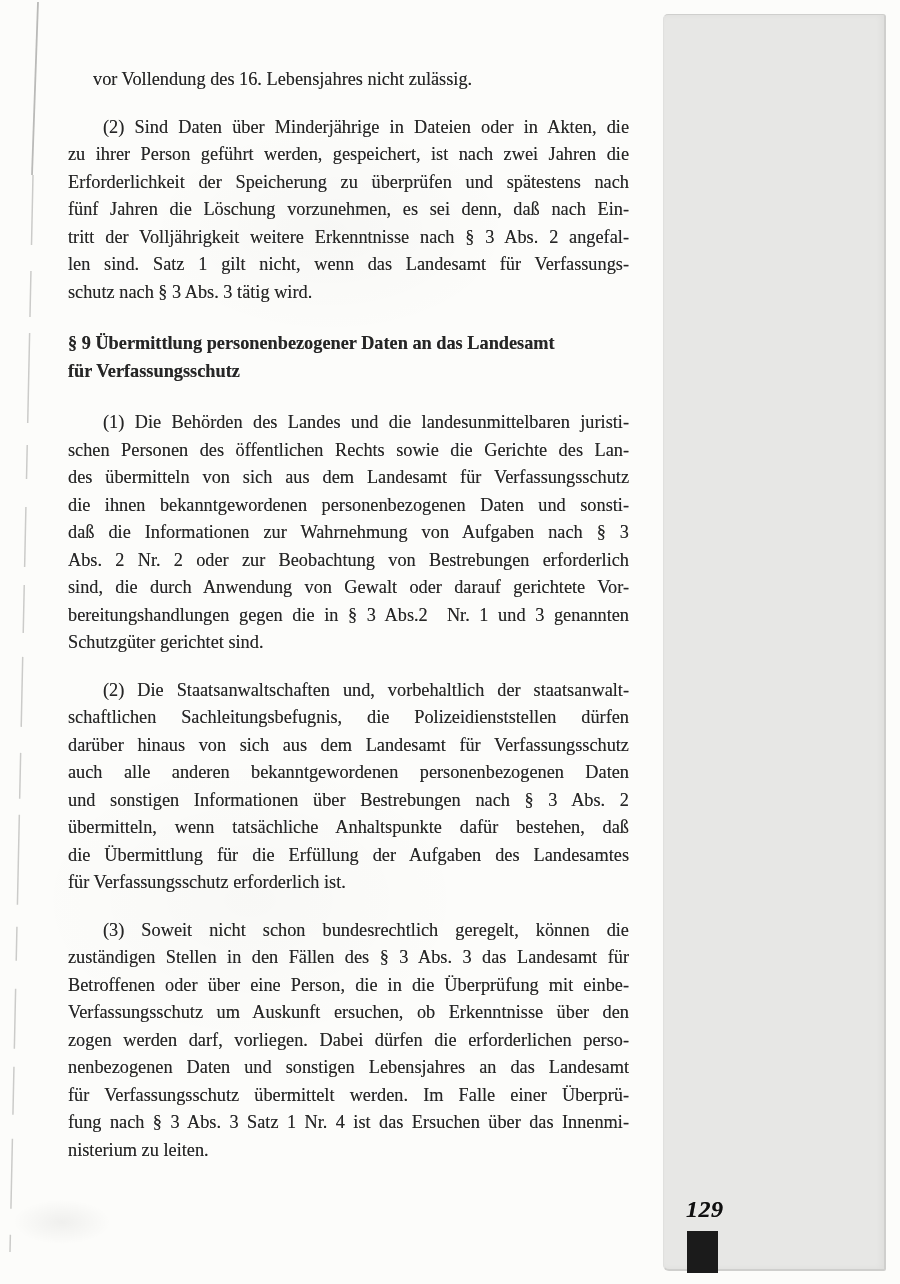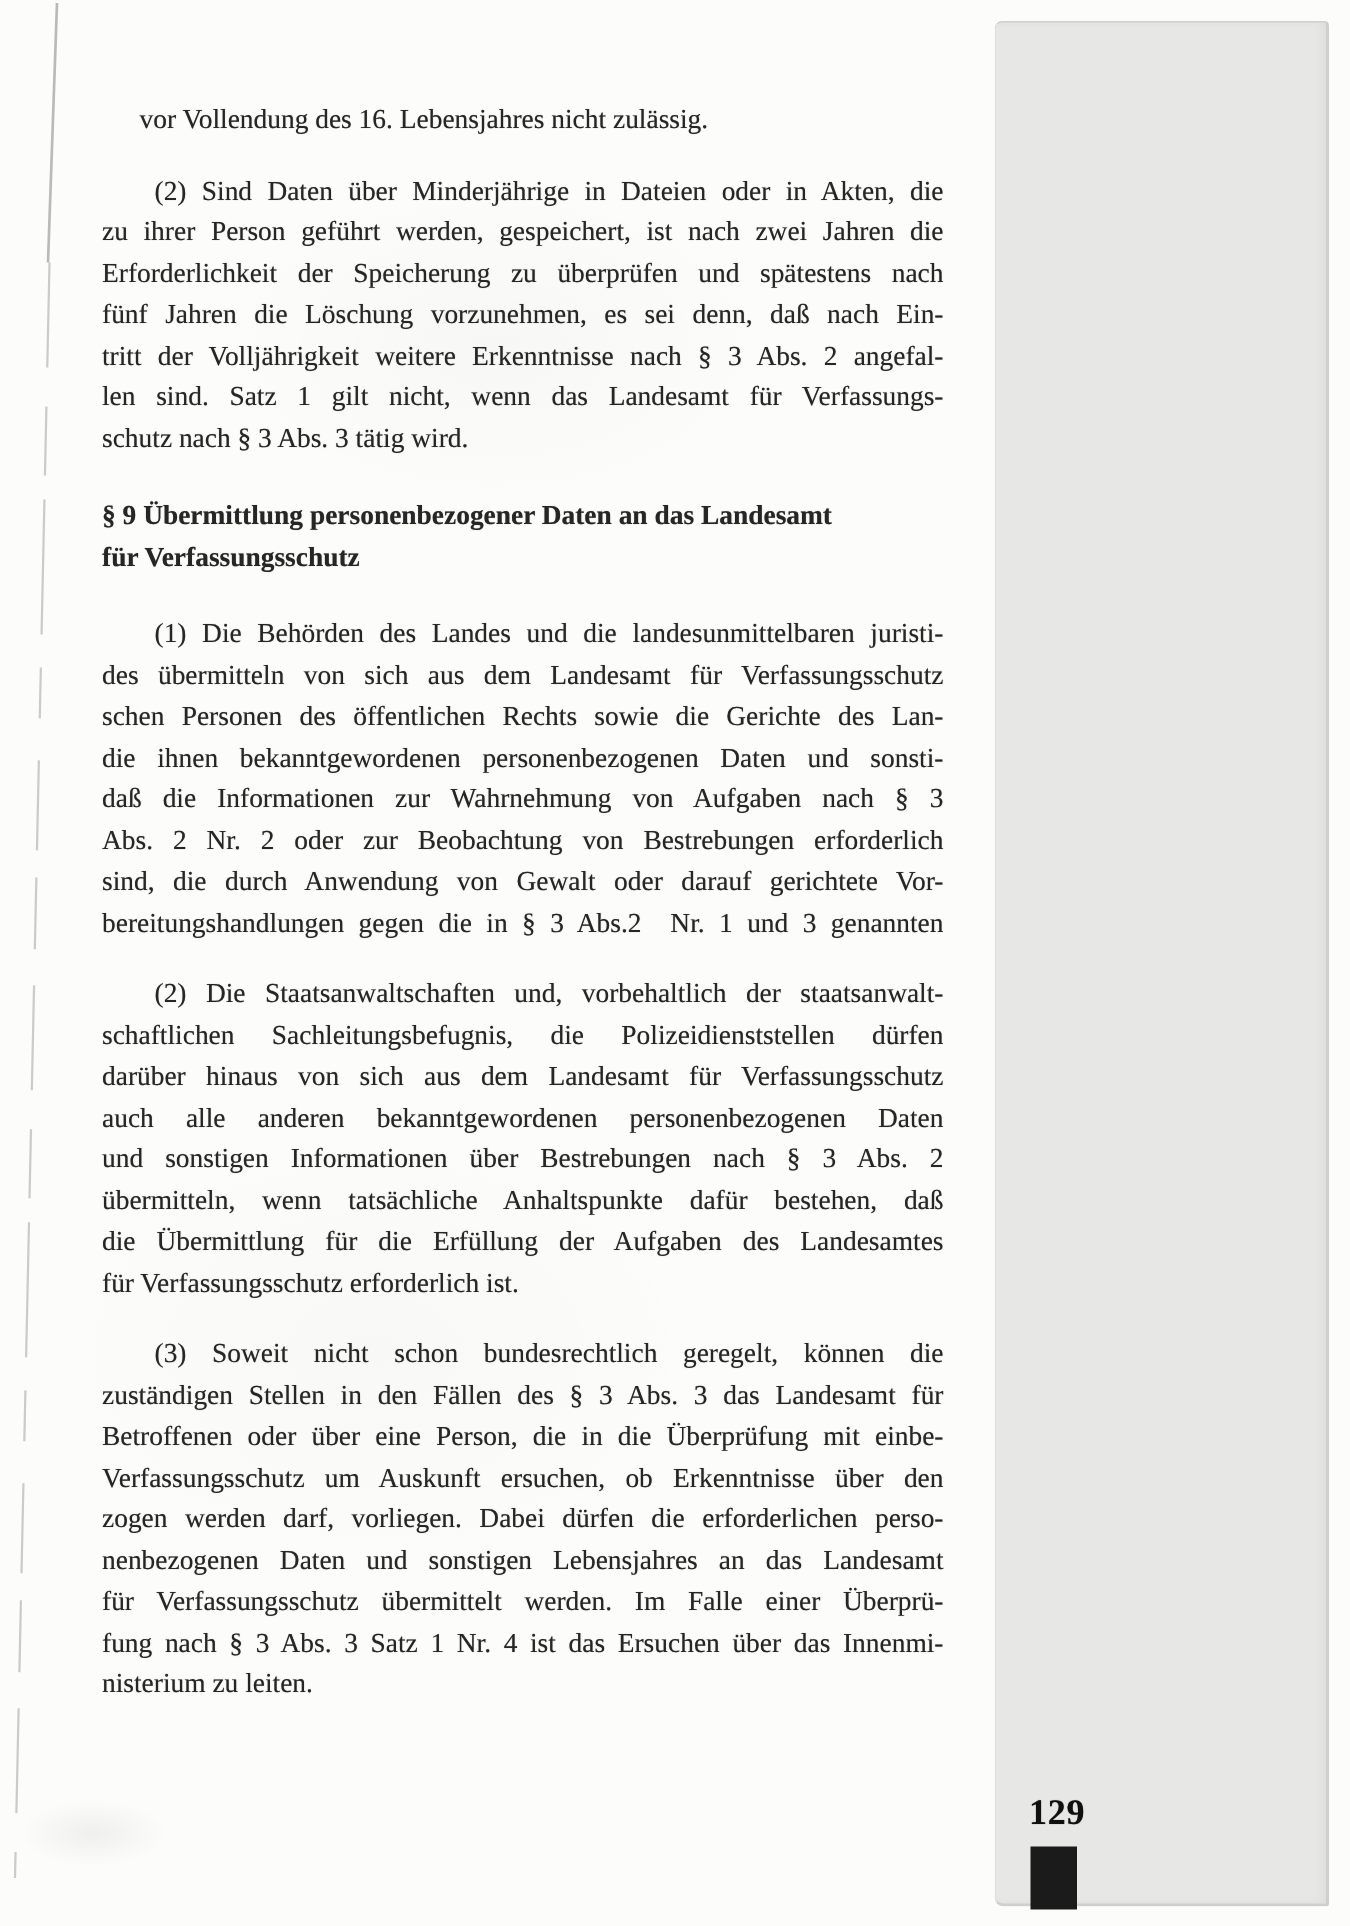--- a/index.html
+++ b/index.html
@@ -47,20 +47,21 @@
   .line { text-align: justify; text-align-last: justify; white-space: nowrap; }
   .line.last, .paragraph.heading .line { text-align-last: left; white-space: normal; }
   .line.indent { padding-left: 35px; }
   .page-number {
     position: absolute;
     left: 686px; top: 1196px;
     font-size: 24px; font-weight: 700;
     color: #101010;
     letter-spacing: 0.5px;
     text-shadow: 0 0 0.6px rgba(0,0,0,0.6);
+    font-style: italic;
   }
   .page-marker {
     position: absolute;
     left: 687px; top: 1231px;
     width: 31px; height: 42px;
     background: var(--mark, #1b1b1b);
   }
 </style>
 </head>
 <body>
@@ -85,27 +86,28 @@
           <div class="line">tritt der Volljährigkeit weitere Erkenntnisse nach § 3 Abs. 2 angefal-</div>
           <div class="line">len sind. Satz 1 gilt nicht, wenn das Landesamt für Verfassungs-</div>
           <div class="line last">schutz nach § 3 Abs. 3 tätig wird.</div>
         </div>
         <div class="paragraph heading">
           <div class="line">§ 9 Übermittlung personenbezogener Daten an das Landesamt</div>
           <div class="line last">für Verfassungsschutz</div>
         </div>
         <div class="paragraph body">
           <div class="line indent">(1) Die Behörden des Landes und die landesunmittelbaren juristi-</div>
+          <div class="line">schen Personen des öffentlichen Rechts sowie die Gerichte des Lan-</div>
           <div class="line">des übermitteln von sich aus dem Landesamt für Verfassungsschutz</div>
-          <div class="line">schen Personen des öffentlichen Rechts sowie die Gerichte des Lan-</div>
           <div class="line">die ihnen bekanntgewordenen personenbezogenen Daten und sonsti-</div>
           <div class="line">daß die Informationen zur Wahrnehmung von Aufgaben nach § 3</div>
           <div class="line">Abs. 2 Nr. 2 oder zur Beobachtung von Bestrebungen erforderlich</div>
           <div class="line">sind, die durch Anwendung von Gewalt oder darauf gerichtete Vor-</div>
           <div class="line">bereitungshandlungen gegen die in § 3 Abs.2 &nbsp;Nr. 1 und 3 genannten</div>
+          <div class="line last">Schutzgüter gerichtet sind.</div>
         </div>
         <div class="paragraph body">
           <div class="line indent">(2) Die Staatsanwaltschaften und, vorbehaltlich der staatsanwalt-</div>
           <div class="line">schaftlichen Sachleitungsbefugnis, die Polizeidienststellen dürfen</div>
           <div class="line">darüber hinaus von sich aus dem Landesamt für Verfassungsschutz</div>
           <div class="line">auch alle anderen bekanntgewordenen personenbezogenen Daten</div>
           <div class="line">und sonstigen Informationen über Bestrebungen nach § 3 Abs. 2</div>
           <div class="line">übermitteln, wenn tatsächliche Anhaltspunkte dafür bestehen, daß</div>
           <div class="line">die Übermittlung für die Erfüllung der Aufgaben des Landesamtes</div>
           <div class="line last">für Verfassungsschutz erforderlich ist.</div>

